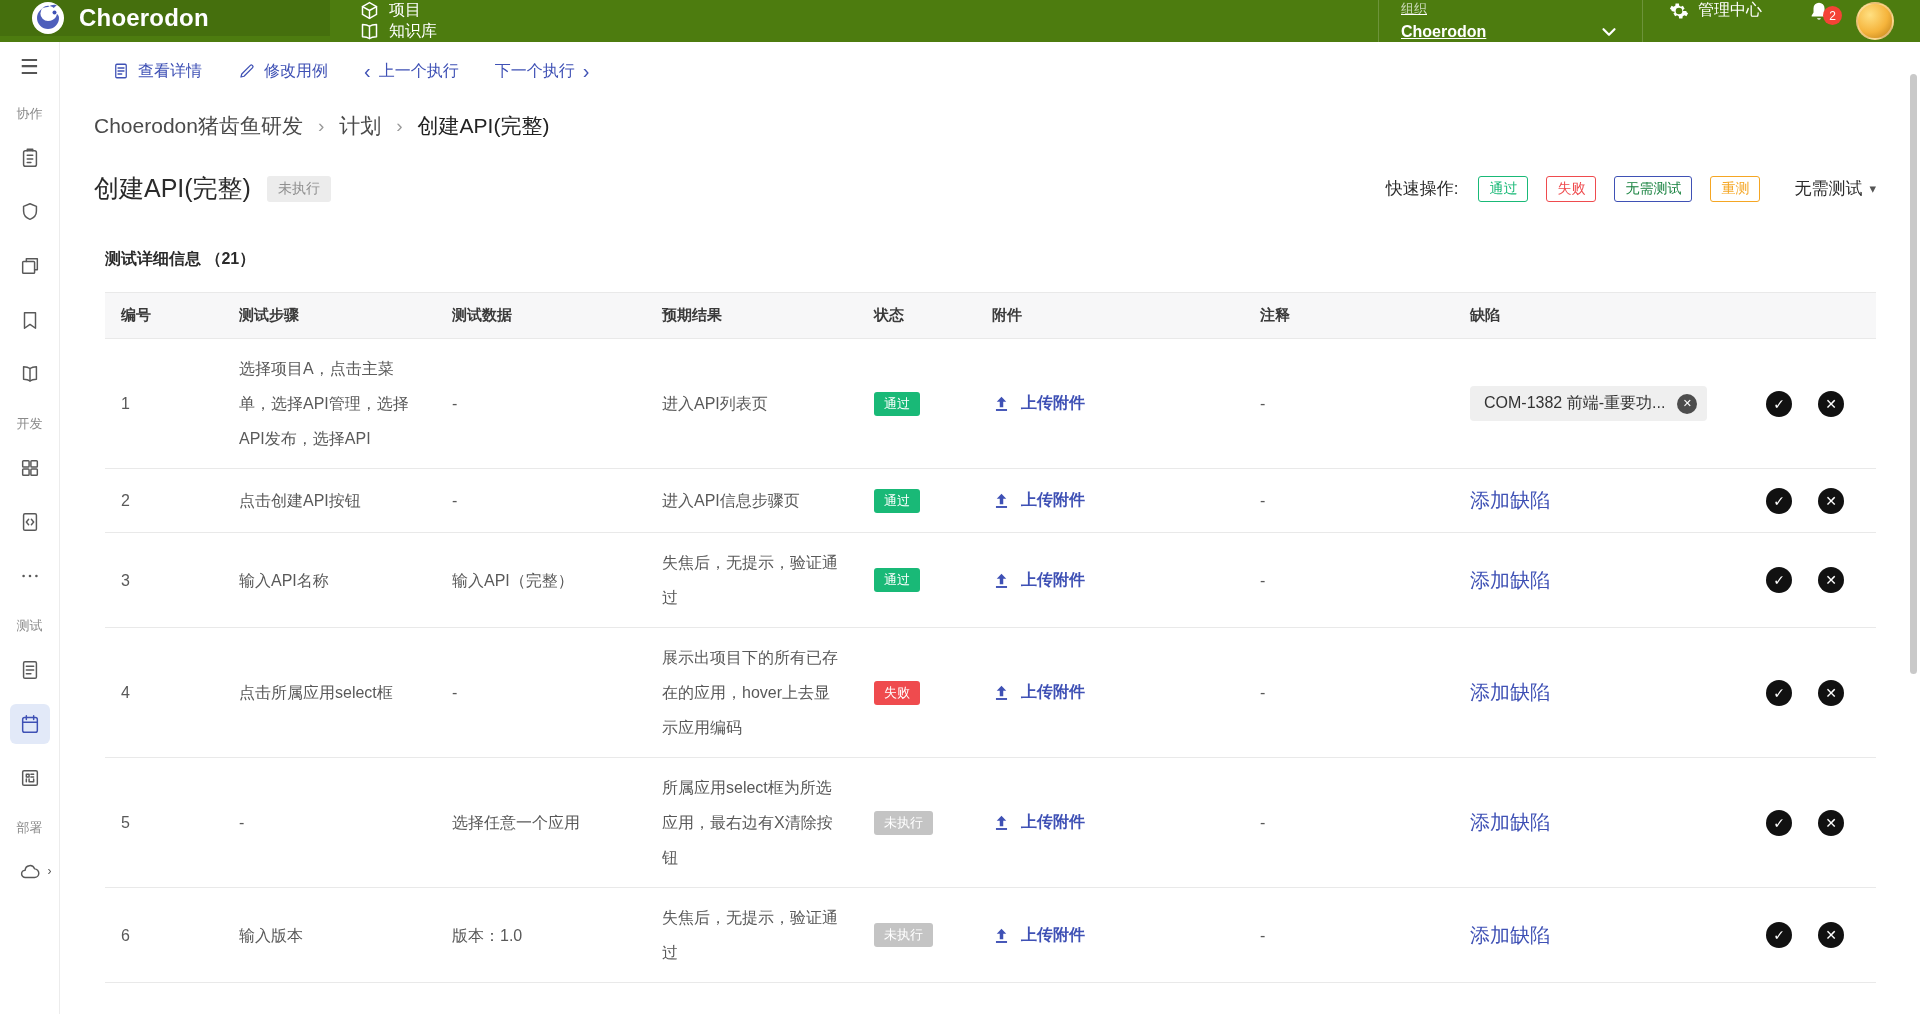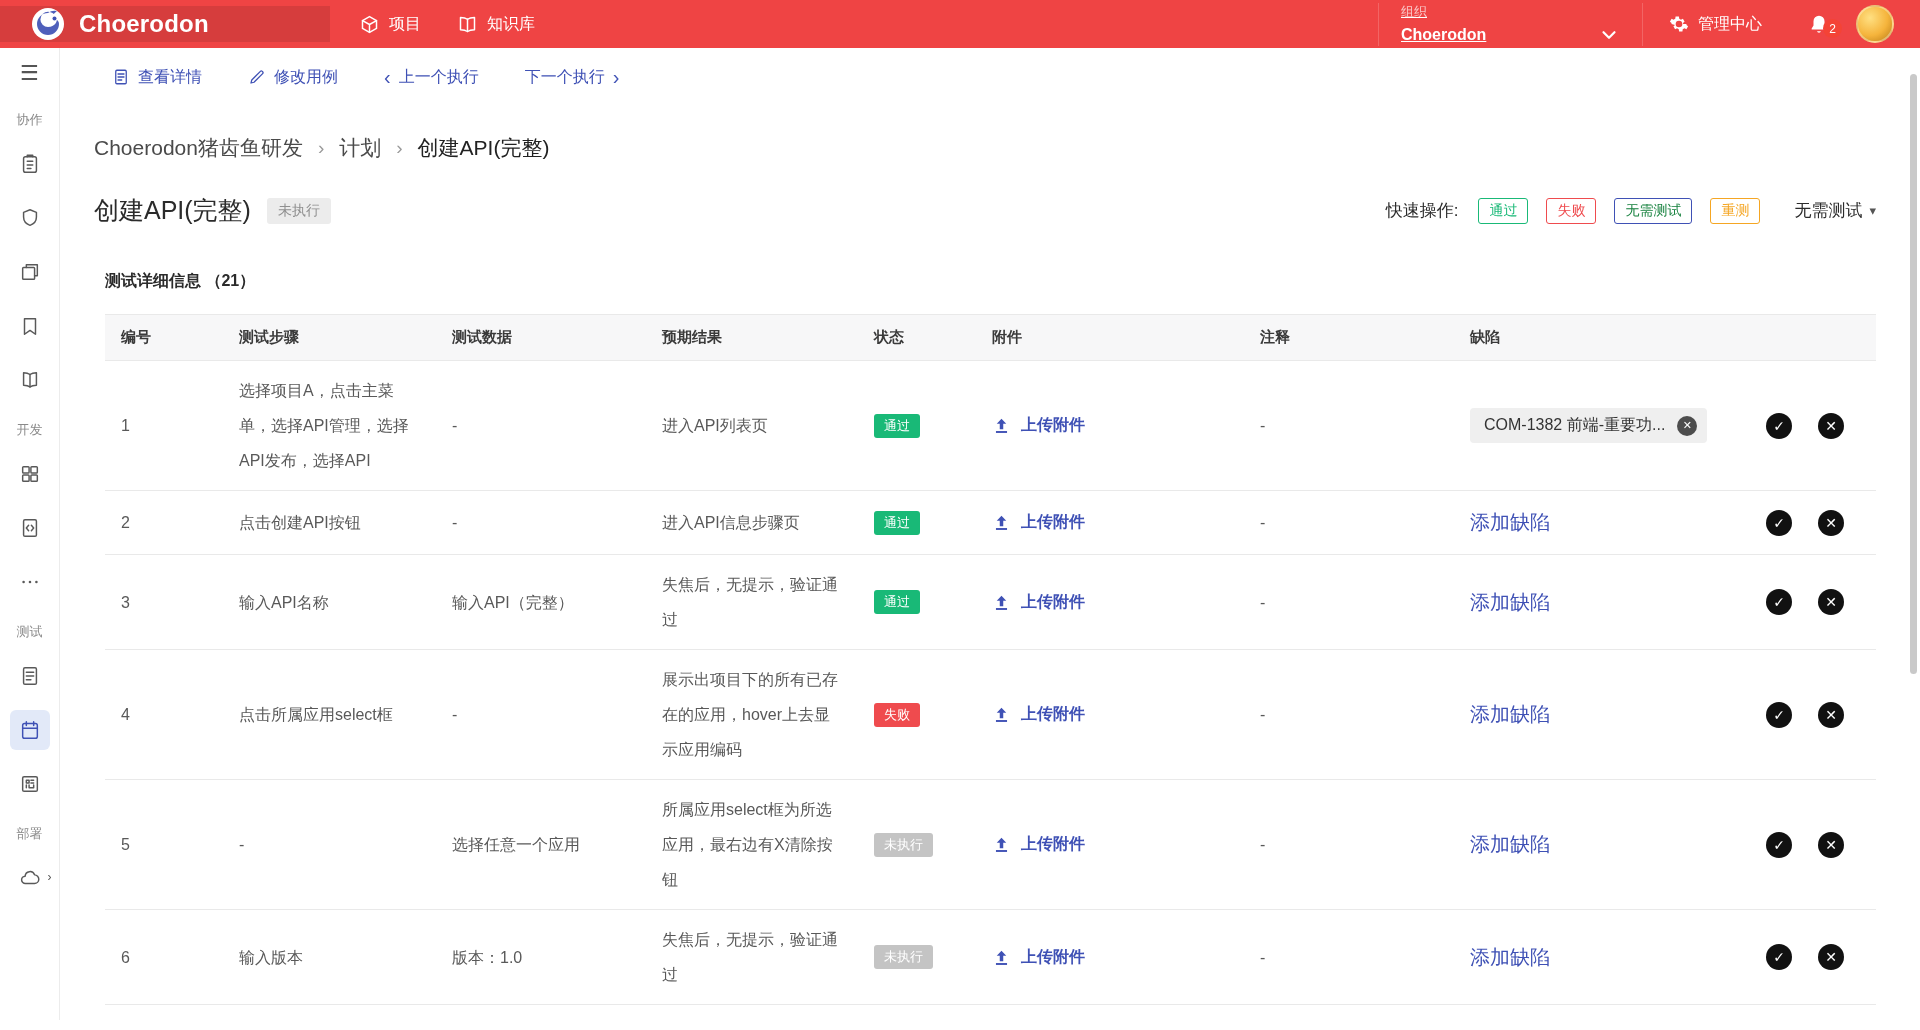--- a/index.html
+++ b/index.html
@@ -1,24 +1,24 @@
 <!DOCTYPE html>
 <html><head>
 <meta charset="utf-8">
 <style>
   * { margin:0; padding:0; box-sizing:border-box; }
   html,body { width:1920px; height:1030px; overflow:hidden; background:#fff;
     font-family:"Liberation Sans","DejaVu Sans",sans-serif; color:#333; }
   a { text-decoration:none; cursor:pointer; }
 
   
-  .top-bar { height:48px; background:#ef4444; display:flex; align-items:center; color:#fff; position:relative; z-index:5; }
+  .top-bar { height:42px; background:#4d7c0f; display:flex; align-items:flex-start; color:#fff; position:relative; z-index:5; }
   .brand { display:flex; align-items:center; gap:13px; padding:0 30px; background:rgba(0,0,0,0.10); min-width:330px; }
   .brand-name { font-size:24px; font-weight:bold; letter-spacing:0.2px; }
-  .top-nav { display:flex; align-items:stretch; padding-left:11px; }
+  .top-nav { display:flex; align-items:stretch; padding-left:11px;flex-direction:column; }
   .nav-item { display:flex; align-items:center; gap:9px; padding:0 18px; font-size:16px; cursor:pointer; }
   .nav-item svg { width:21px; height:21px; stroke:#fff; fill:none; stroke-width:1.7; stroke-linejoin:round; stroke-linecap:round; }
   .top-spacer { flex:1; }
   .org-select { display:flex; flex-direction:column; justify-content:center; padding:0 22px; width:265px;
     border-left:1px solid rgba(255,255,255,0.18); border-right:1px solid rgba(255,255,255,0.18); cursor:pointer;text-decoration:underline; }
   .org-label { font-size:13px; color:rgba(255,255,255,0.7); margin-bottom:3px; }
   .org-value-row { display:flex; align-items:center; justify-content:space-between; }
   .org-value { font-size:16px; font-weight:bold; }
   .admin-entry { display:flex; align-items:center; gap:9px; padding:0 26px; font-size:16px; cursor:pointer; }
   .admin-entry svg { width:20px; height:20px; fill:#fff; }
@@ -36,27 +36,27 @@
     display:flex; flex-direction:column; align-items:center; padding-top:14px; overflow:hidden; }
   .sb-hamburger { font-size:21px; color:#555; cursor:pointer; line-height:1; margin-bottom:14px; }
   .sb-section-label { font-size:13px; color:#8a8a8a; margin:14px 0 8px; }
   .sb-icon { width:40px; height:40px; display:flex; align-items:center; justify-content:center; border-radius:6px; margin:7px 0; cursor:pointer; position:relative; }
   .sb-icon svg { width:22px; height:22px; stroke:#595959; fill:none; stroke-width:1.6; stroke-linejoin:round; stroke-linecap:round; }
   .sb-icon.selected { background:#e2e9f8; }
   .sb-icon.selected svg { stroke:#3f51b5; }
   .sb-expand { position:absolute; right:-2px; top:12px; font-size:12px; color:#555; }
 
   .content { flex:1; overflow:hidden; }
-  .toolbar { height:58px; display:flex; align-items:center; gap:46px; padding-left:52px; }
+  .toolbar { height:58px; display:flex; align-items:center; gap:36px; padding-left:52px; }
   .toolbar-link { color:#3f51b5; font-size:16px; font-weight:500; display:flex; align-items:center; gap:8px; }
   .toolbar-link svg { width:18px; height:18px; stroke:#3f51b5; fill:none; stroke-width:1.7; stroke-linecap:round; stroke-linejoin:round; }
   .tl-chev { font-size:20px; line-height:1; }
 
   .inner { padding:0 44px 0 34px; }
-  .breadcrumb { margin-top:28px; display:flex; align-items:center; gap:15px; font-size:21px; color:#4a4a4a; }
+  .breadcrumb { margin-top:12px; display:flex; align-items:center; gap:15px; font-size:21px; color:#4a4a4a; }
   .breadcrumb .sep { color:#9a9a9a; font-size:19px; }
   .bc-last { color:#222; }
 
   .title-row { margin-top:32px; display:flex; align-items:center; }
   .page-title { font-size:25px; font-weight:500; color:#2b2b2b; }
   .title-badge { margin-left:16px; background:#ececec; color:#8f8f8f; font-size:14px; padding:4px 11px; border-radius:3px; }
   .quick-ops { margin-left:auto; display:flex; align-items:center; gap:18px; }
   .quick-ops-label { font-size:17px; color:#2b2b2b; margin-right:2px; }
   .op-badge { font-size:14px; padding:3px 10px; border-radius:3px; border:1px solid; background:#fff; cursor:pointer; }
   .op-badge.pass   { color:#19b977; border-color:#19b977; }

